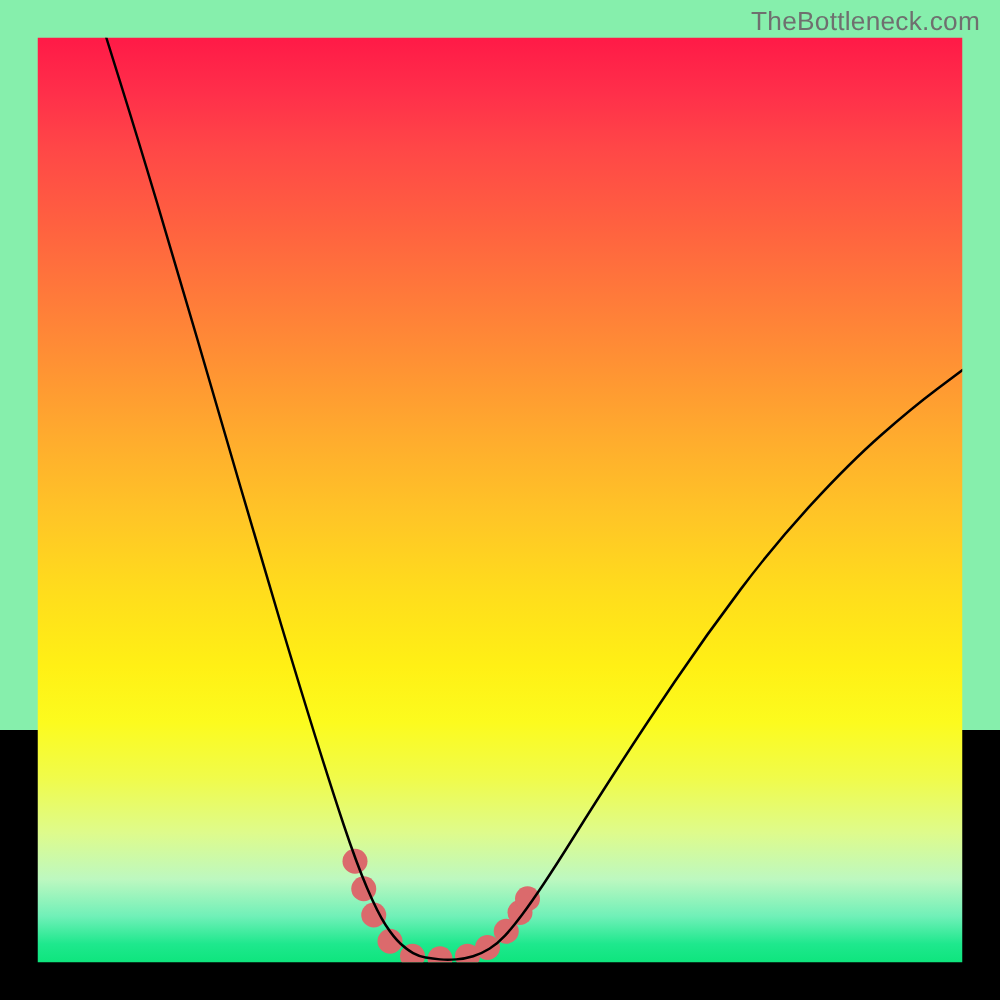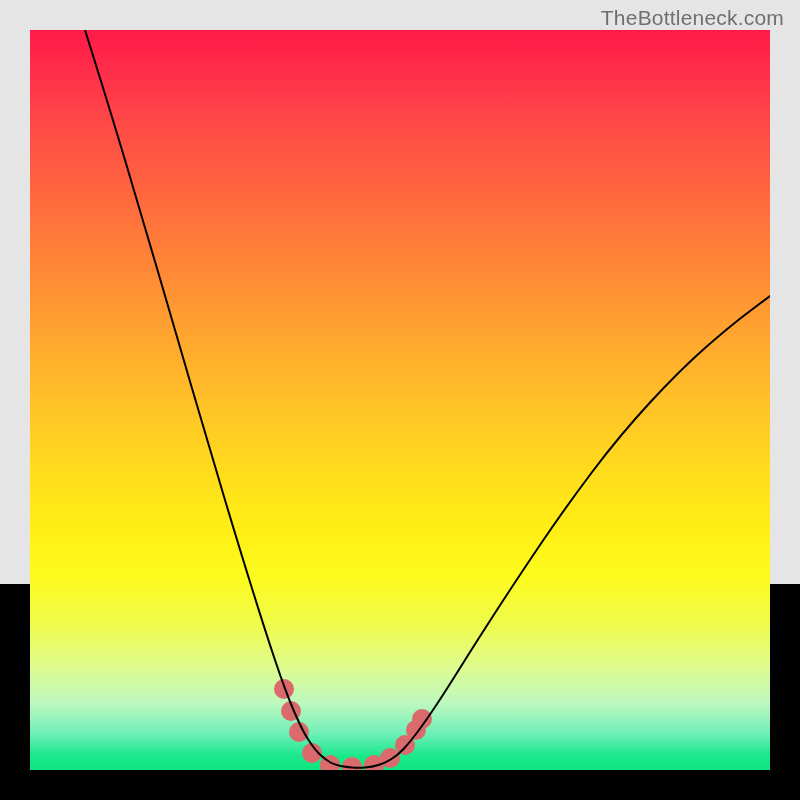--- a/index.html
+++ b/index.html
@@ -10,21 +10,21 @@
     background: #000;
     overflow: hidden;
     font-family: Arial, Helvetica, sans-serif;
   }
   .frame {
     position: absolute;
     top: 0;
     left: 0;
     width: 800px;
     height: 584px;
-    background: #e5e5e5;
+    background: #86efac;
   }
   .plot-area {
     position: absolute;
     top: 30px;
     left: 30px;
     width: 740px;
     height: 740px;
     overflow: hidden;
   }
   .gradient-bg {

